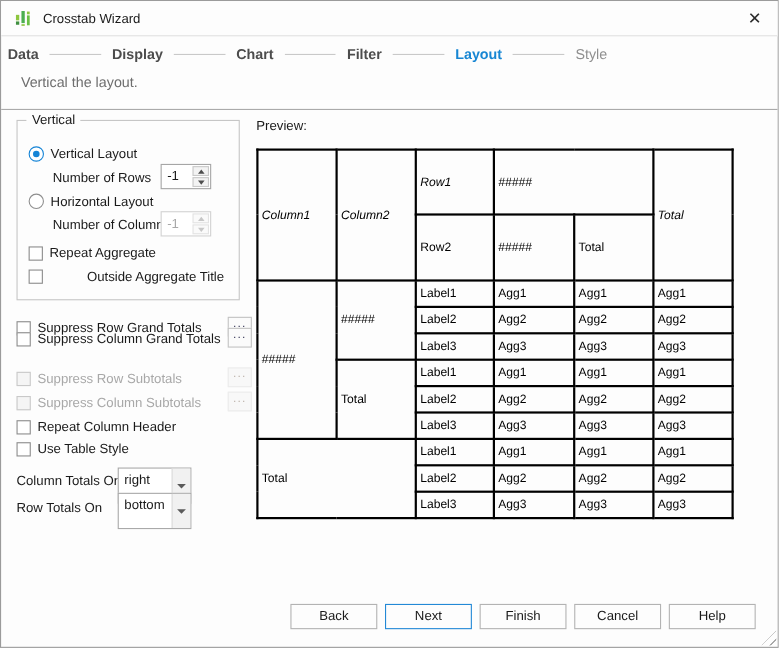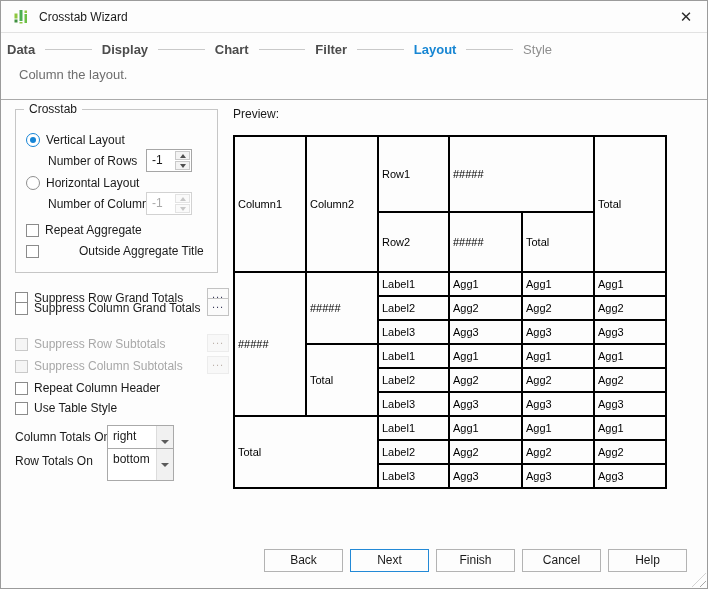--- a/index.html
+++ b/index.html
@@ -85,21 +85,21 @@
   .dd .tri-dn { border-left-width:4px; border-right-width:4px; border-top-width:4px;
                 border-top-color:#5a5a5a; }
 
   
   .pvlabel { position:absolute; left:232px; top:106px; font-size:12px; color:#1a1a1a; }
   .ptable { position:absolute; left:232px; top:134px; border-collapse:collapse;
             table-layout:fixed; background:#fdfdfd; }
   .ptable td { border:2px solid #000; font-size:11px; color:#000;
                padding:0 2px 0 3px; vertical-align:middle; overflow:hidden;
                white-space:nowrap; }
-  .ptable tr.h1 td { height:76px; }
+  .ptable tr.h1 td { height:59px;font-style:italic; }
   .ptable tr.h2 td { height:60px; }
   .ptable tr.b td { height:24px; }
 
   
   .footer { position:absolute; right:20px; bottom:16px; display:flex; gap:7px; }
   .btn { width:79px; height:23px; background:#fdfdfd; border:1px solid #b3b3b3;
          font-family:"Liberation Sans", sans-serif; font-size:12px; color:#1a1a1a;
          text-align:center; line-height:21px; }
   .btn.default { border:1px solid #2389d6; }
 
@@ -133,25 +133,25 @@
     <span class="sline"></span>
     <span class="step">Chart</span>
     <span class="sline"></span>
     <span class="step">Filter</span>
     <span class="sline"></span>
     <span class="step active">Layout</span>
     <span class="sline"></span>
     <span class="step upcoming">Style</span>
   </div>
 
-  <div class="subtitle">Column the layout.</div>
+  <div class="subtitle">Vertical the layout.</div>
   <div class="hsep"></div>
 
   <div class="gbox">
-    <span class="legend">Crosstab</span>
+    <span class="legend">Vertical</span>
 
     <div class="gitem" style="left:10px; top:23px;">
       <span class="radio sel"></span>
       <span class="lbl">Vertical Layout</span>
     </div>
     <div class="gitem" style="left:32px; top:44px;">
       <span class="lbl" style="margin-left:0;">Number of Rows</span>
     </div>
     <div class="spin" style="left:130px; top:39px;">
       <span class="val">-1</span>

